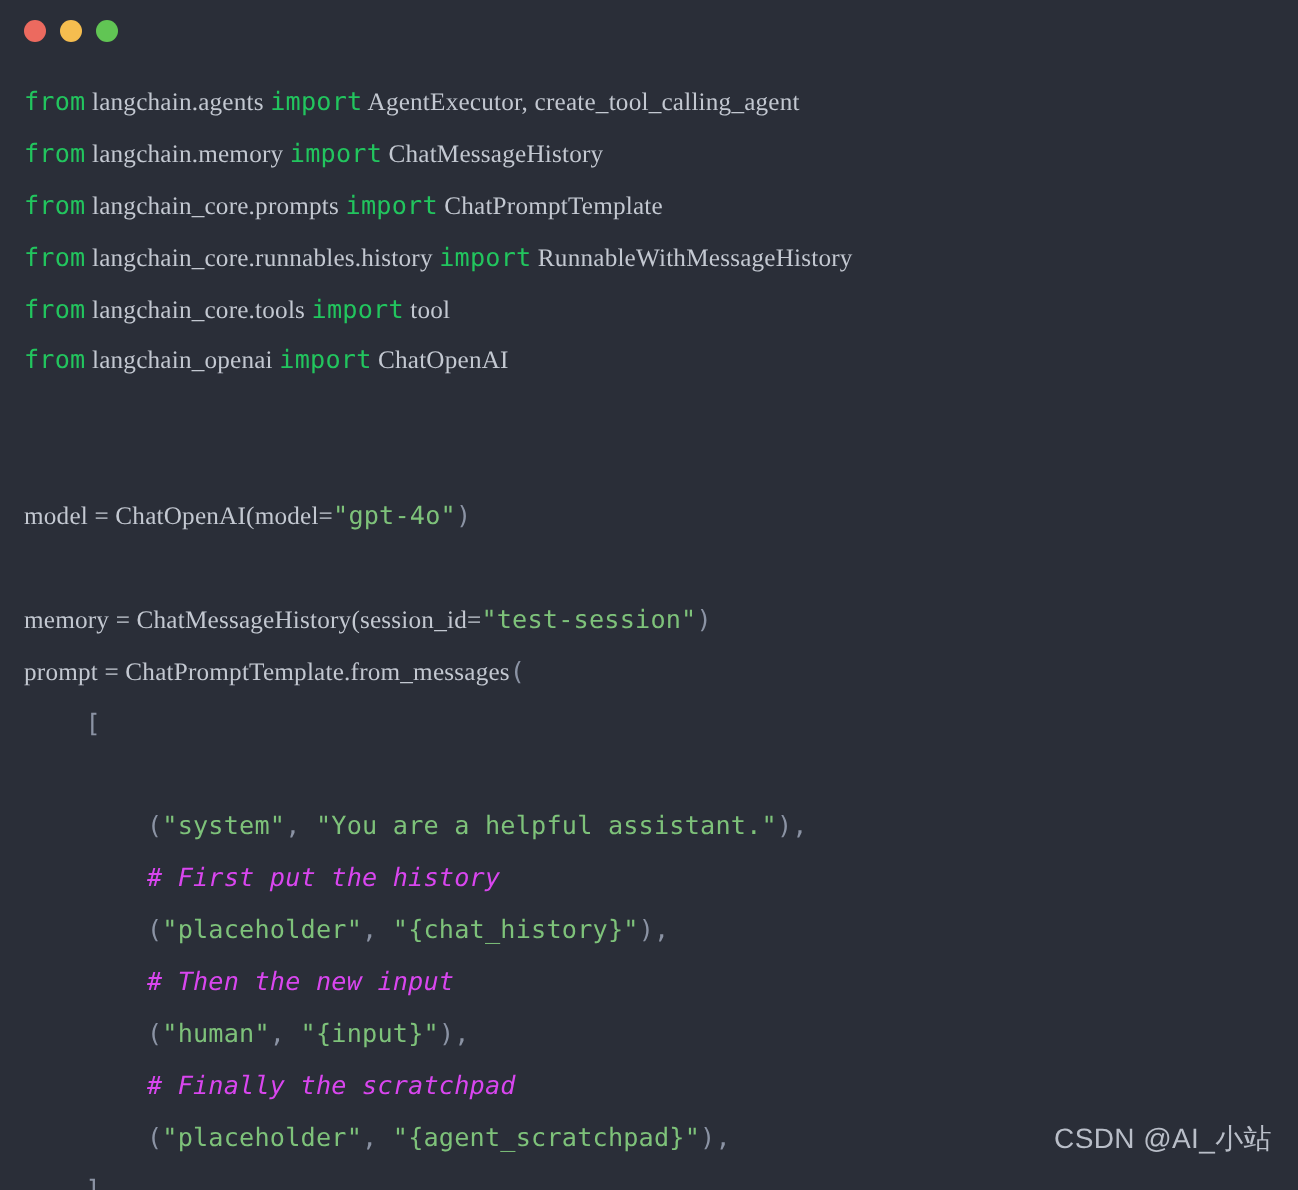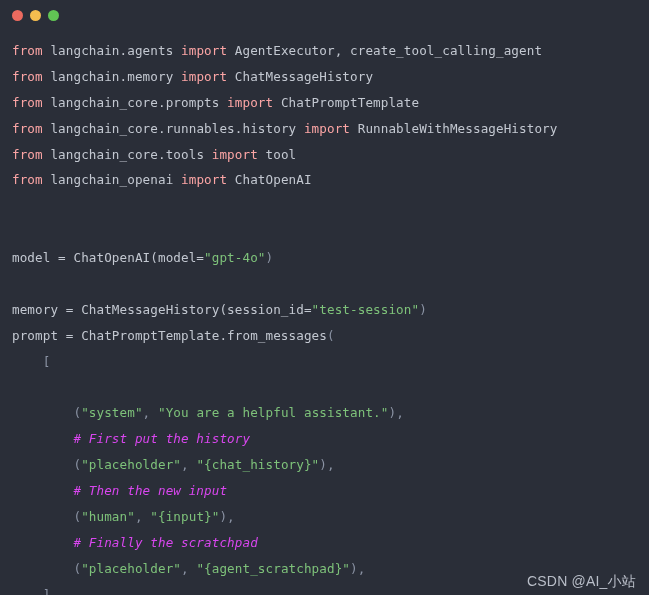--- a/index.html
+++ b/index.html
@@ -44,30 +44,30 @@
     font-size: 12.6px;
     line-height: 25.9px;
     white-space: pre;
     color: #c3c8d1;
     letter-spacing: 0.1px;
   }
   .line {
     height: 25.9px;
     white-space: pre;
   }
-  .kw   { color: #fca5a5; }
+  .kw   { color: #22c55e; }
   .str  { color: #7ec27a; }
   .com  { color: #d946ef; font-style: italic; }
-  .id   { color: #c3c8d1; }
+  .id   { color: #c3c8d1; font-family: Liberation Serif, serif; }
   .punc { color: #8b93a4; }
 
   #watermark {
     position: absolute;
     right: 13px;
-    bottom: 4px;
+    bottom: 16px;
     color: #b9bec8;
     font-family: "Liberation Sans", "DejaVu Sans", sans-serif;
     font-size: 14px;
     letter-spacing: 0.2px;
   }
 </style>
 </head>
 <body>
 
 <div id="window">

